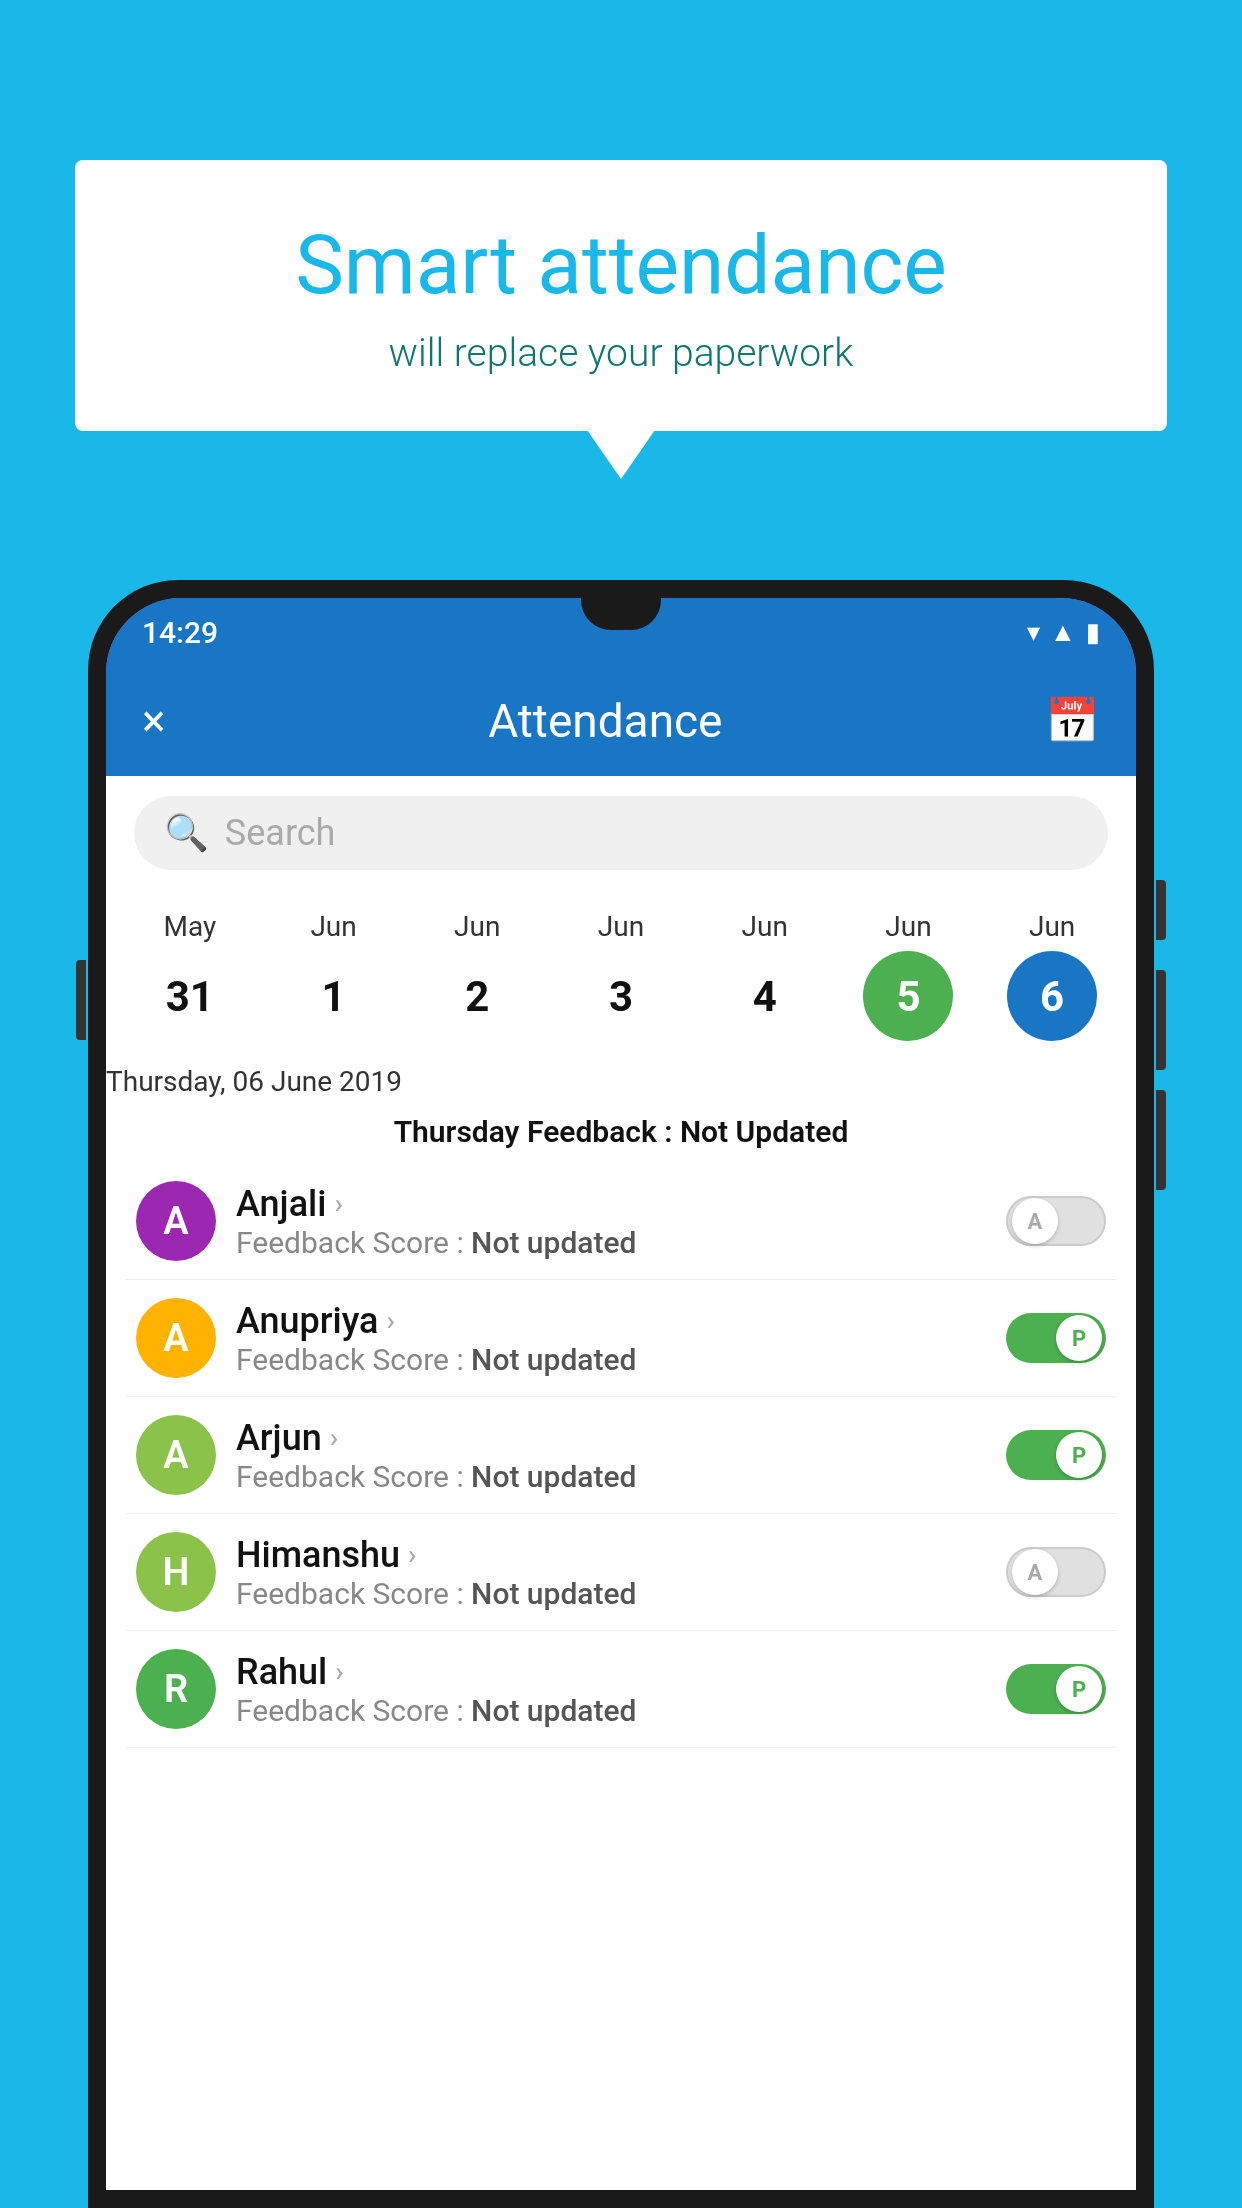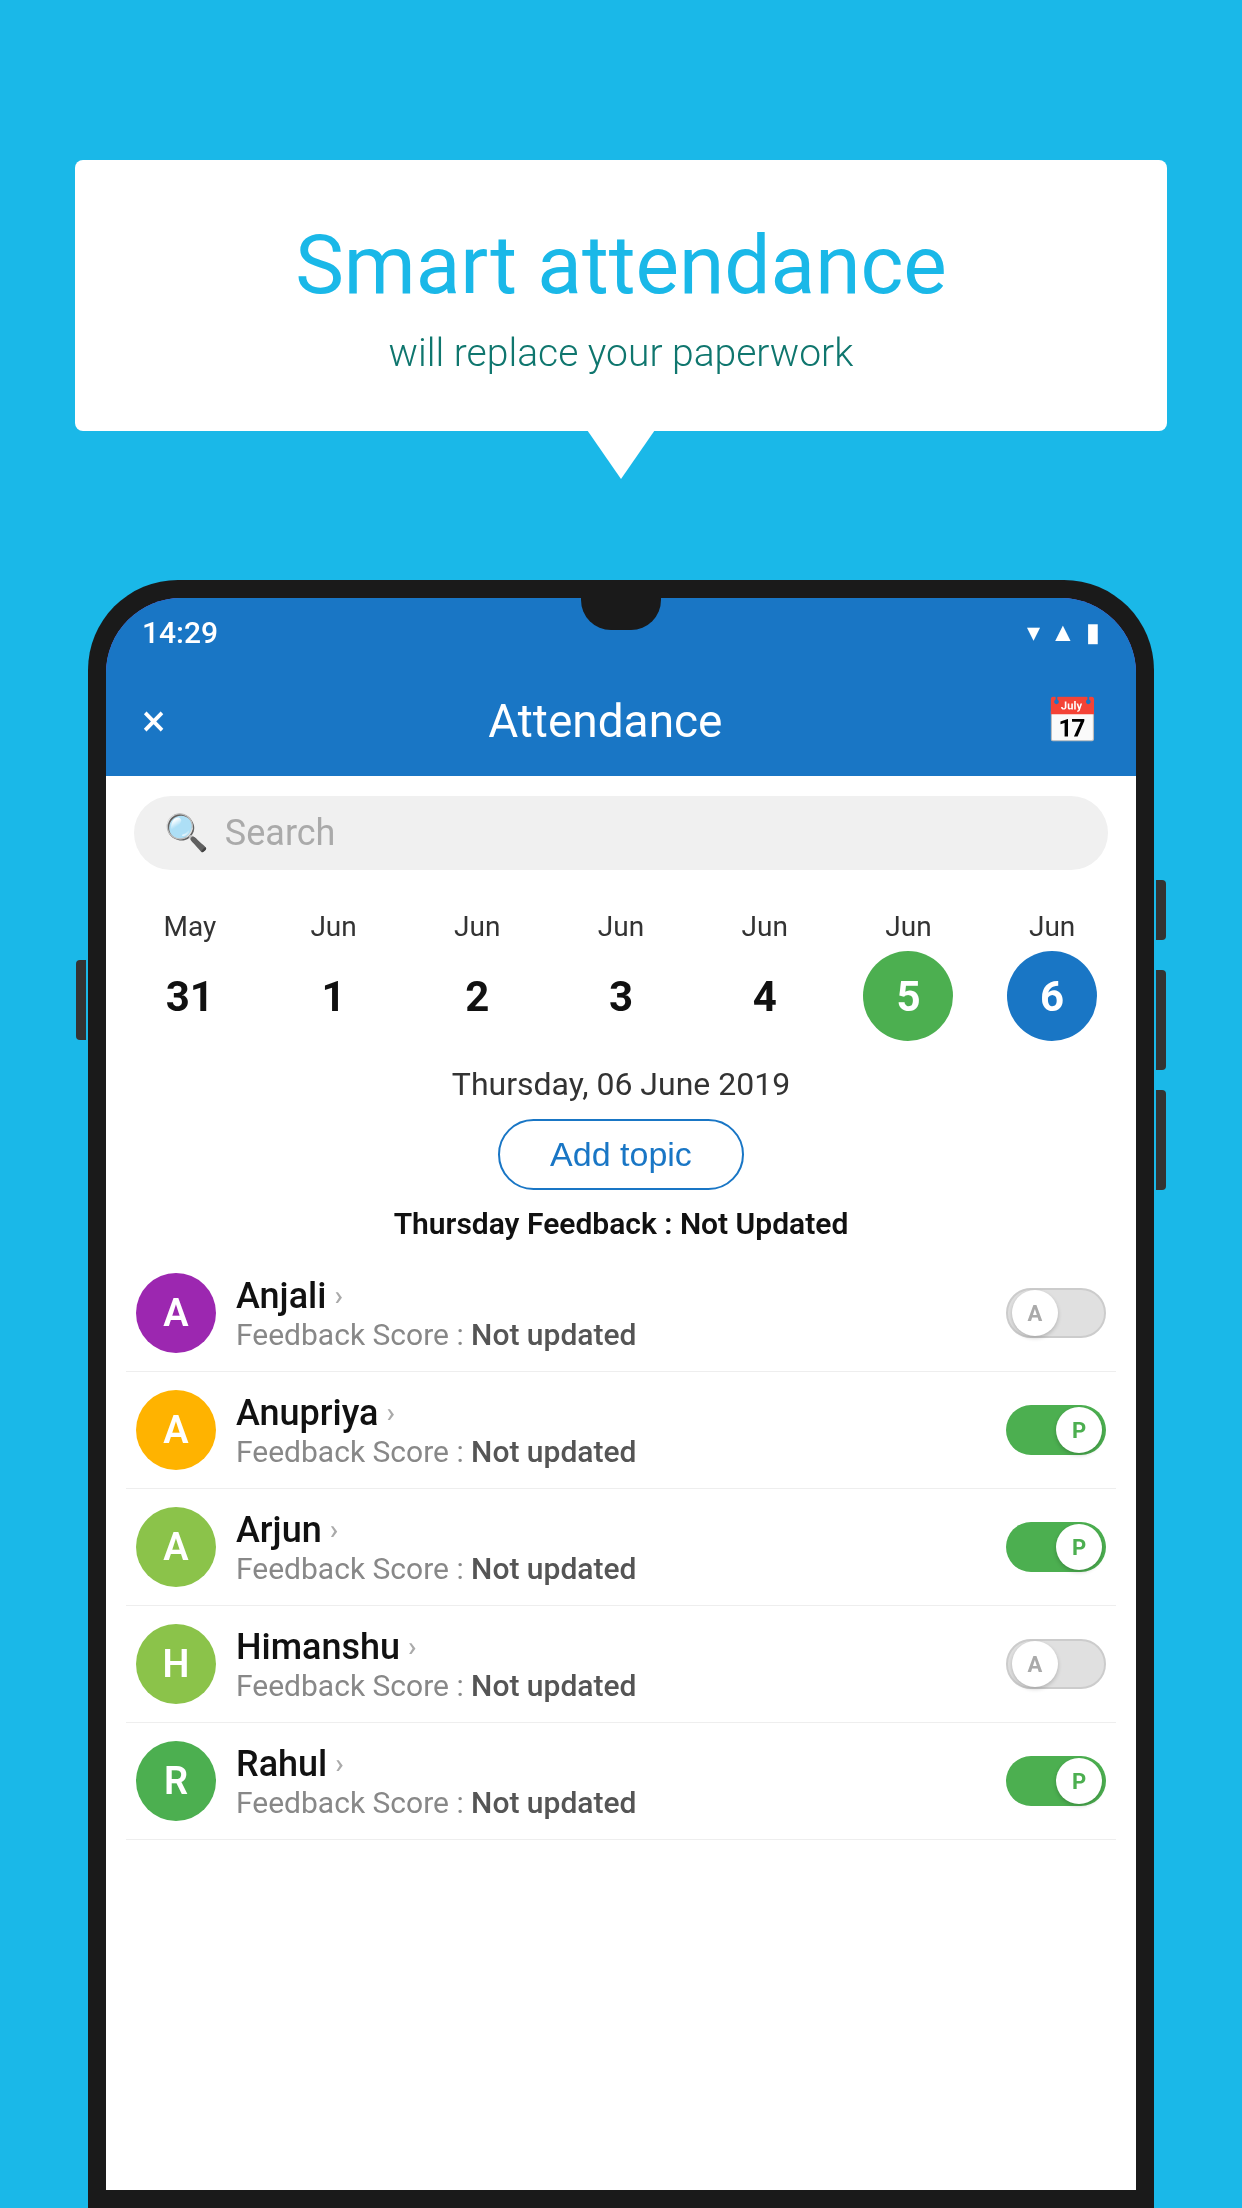--- a/index.html
+++ b/index.html
@@ -211,22 +211,21 @@
     }
 
     .cal-num.blue-circle {
       background: #1976c5;
       color: white;
       font-weight: 700;
     }
 
     
     .date-heading {
-      text-align: center;
-      font-size: 32px;
+      font-size: 28px;
       color: #333;
       padding: 14px 0 8px;
       font-weight: 400;
     }
 
     
     .add-topic-btn {
       display: block;
       margin: 8px auto;
       border: 2px solid #1976c5;
@@ -467,21 +466,20 @@
             <div class="cal-num green-circle">5</div>
           </div>
           <div class="cal-day">
             <div class="cal-month">Jun</div>
             <div class="cal-num blue-circle">6</div>
           </div>
         </div>
 
       <div class="date-heading">Thursday, 06 June 2019</div>
 
-      <button class="add-topic-btn">Add topic</button>
 
       <div class="avg-feedback">
         <span>Thursday Feedback :</span>
         <span>Not Updated</span>
       </div>
 
       <div class="student-list" id="student-list">
       <div class="student-item">
             <div class="avatar" style="background-color: rgb(156, 39, 176);">A</div>
             <div class="student-info">

